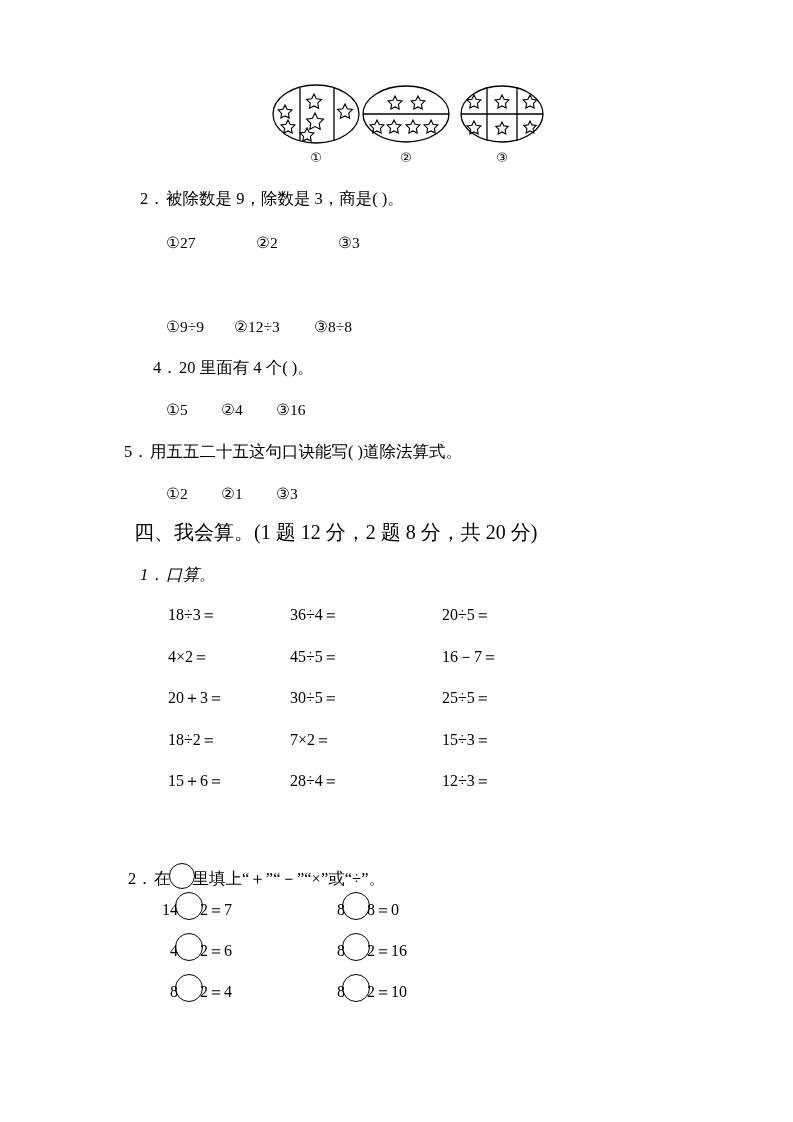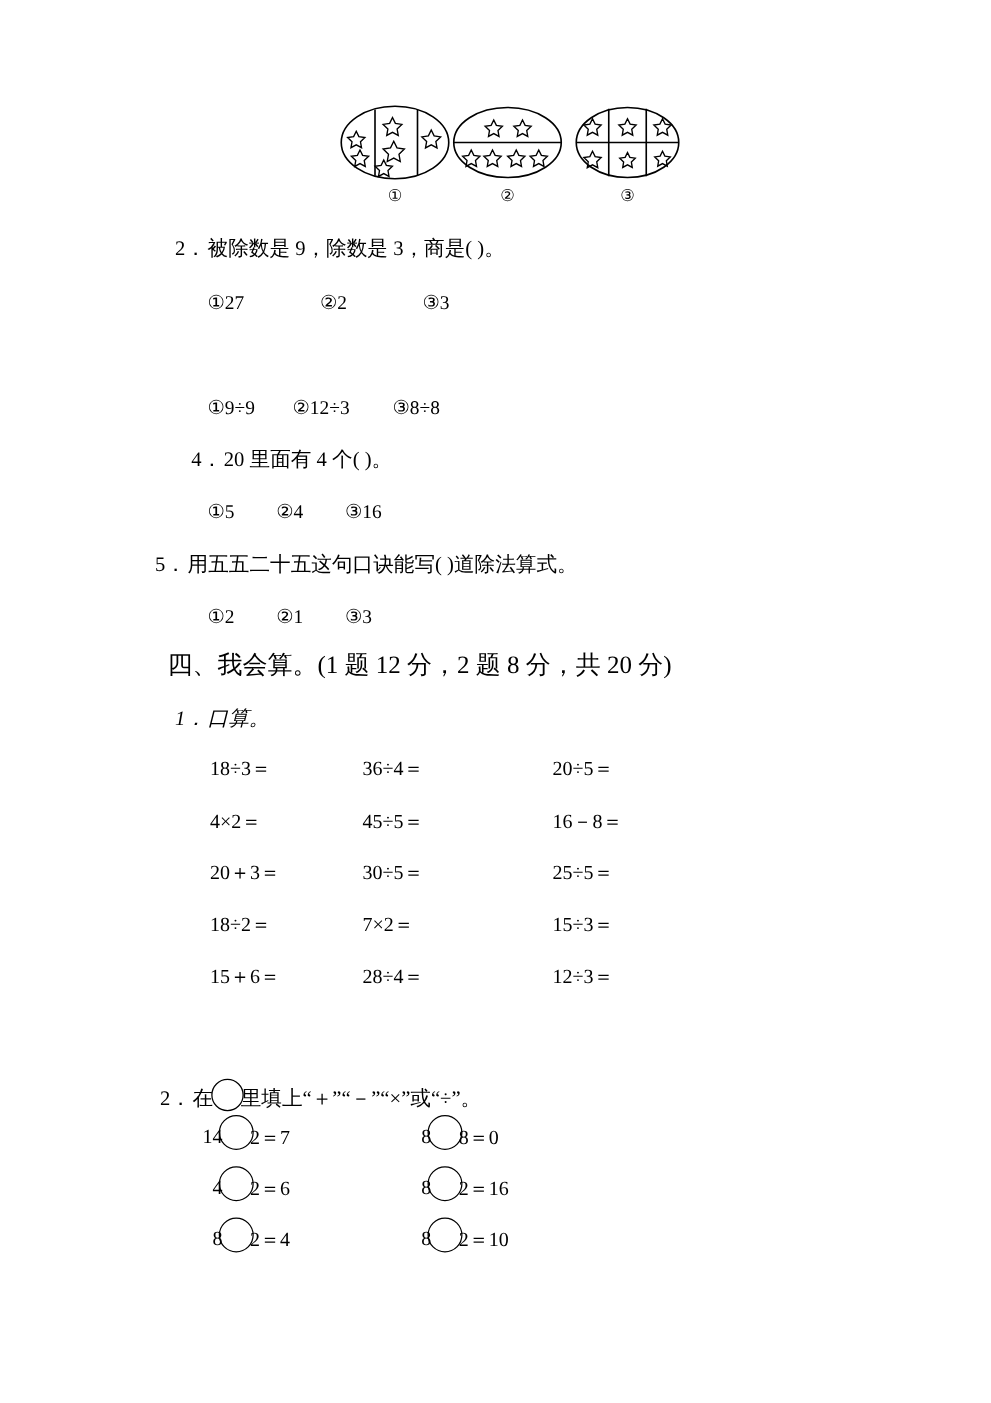--- a/index.html
+++ b/index.html
@@ -239,21 +239,21 @@
 
   <div class="calc-grid">
     <div class="calc-row">
       <span class="calc-cell cc0">18÷3＝</span>
       <span class="calc-cell cc1">36÷4＝</span>
       <span class="calc-cell cc2">20÷5＝</span>
     </div>
     <div class="calc-row">
       <span class="calc-cell cc0">4×2＝</span>
       <span class="calc-cell cc1">45÷5＝</span>
-      <span class="calc-cell cc2">16－8＝</span>
+      <span class="calc-cell cc2">16－7＝</span>
     </div>
     <div class="calc-row">
       <span class="calc-cell cc0">20＋3＝</span>
       <span class="calc-cell cc1">30÷5＝</span>
       <span class="calc-cell cc2">25÷5＝</span>
     </div>
     <div class="calc-row">
       <span class="calc-cell cc0">18÷2＝</span>
       <span class="calc-cell cc1">7×2＝</span>
       <span class="calc-cell cc2">15÷3＝</span>

